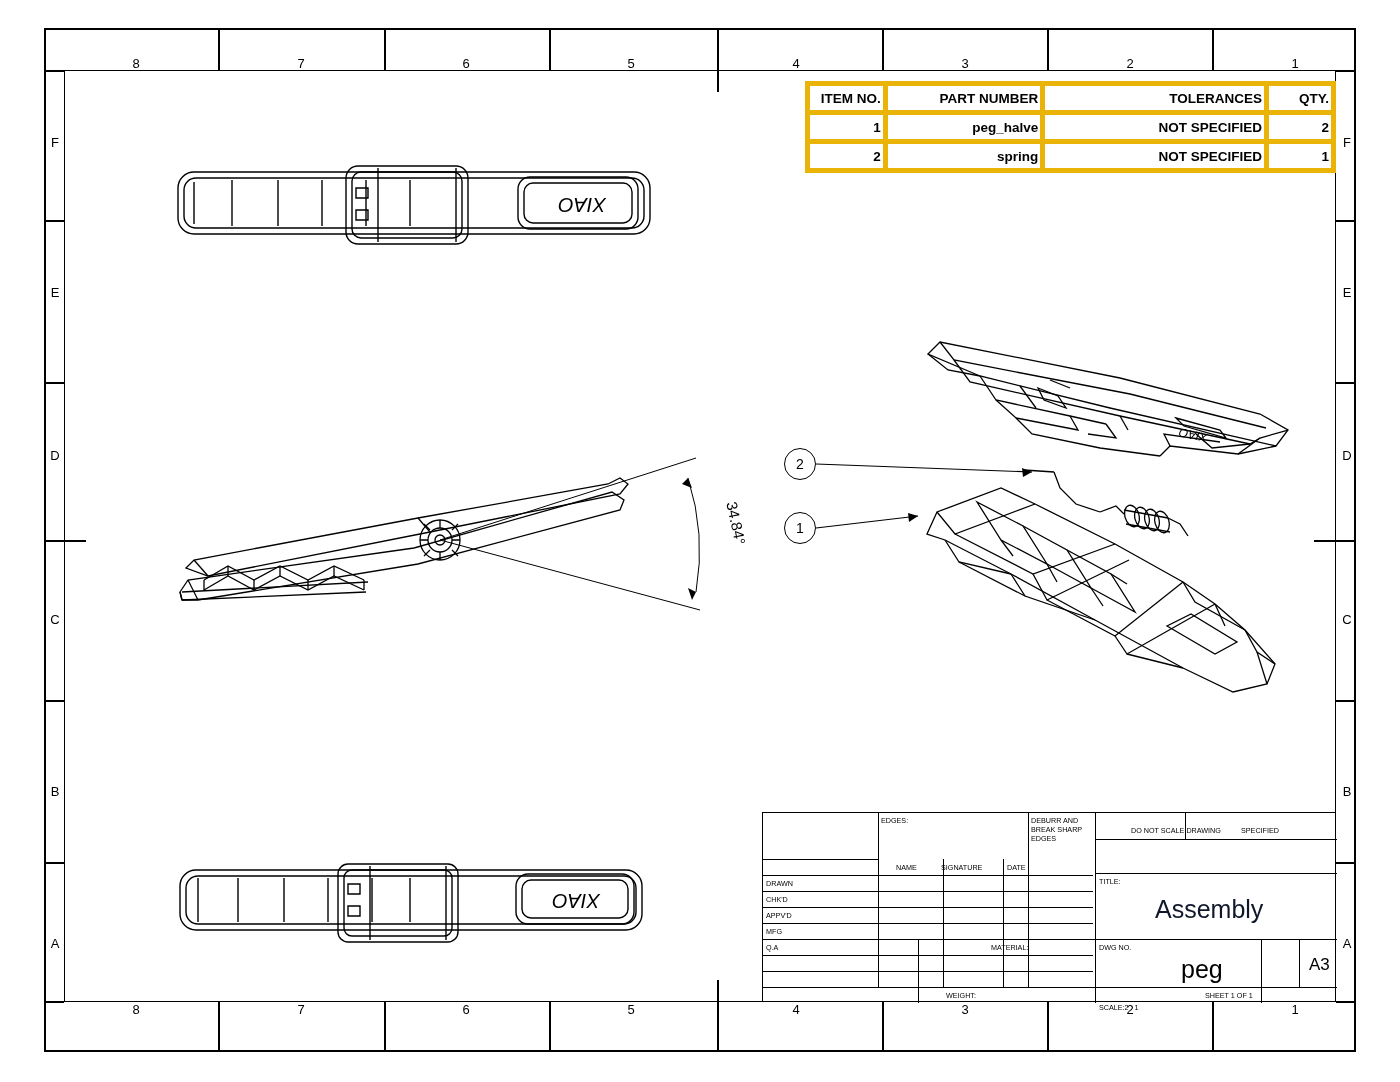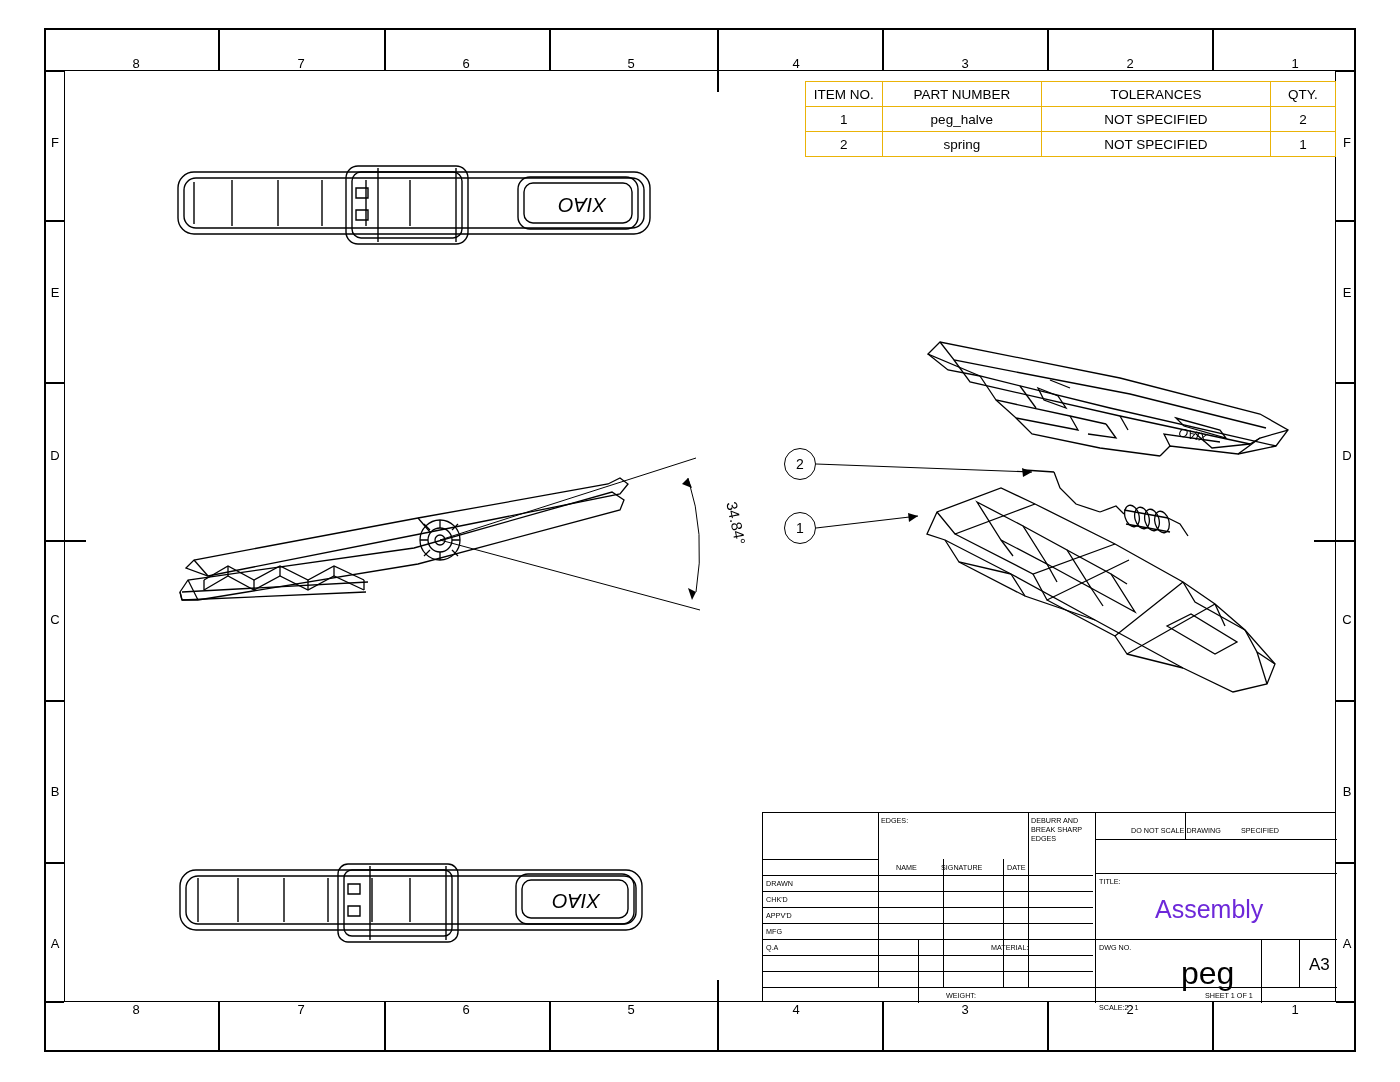--- a/index.html
+++ b/index.html
@@ -56,23 +56,23 @@
   
   .bom {
     position: absolute;
     left: 805px;
     top: 81px;
     width: 531px;
     border-collapse: collapse;
     font-size: 13.5px;
   }
   .bom td, .bom th {
-    border: 1px solid #eab308;
-    text-align: center;
-    font-weight: normal;
+    border: 5px solid #eab308;
+    text-align: right;
+    font-weight: bold;
     padding: 3px 2px;
     height: 18px;
   }
   .bom .c-item { width: 74px; }
   .bom .c-part { width: 160px; }
   .bom .c-desc { width: 232px; }
   .bom .c-qty  { width: 62px; }
 
   
   .titleblock {
@@ -92,25 +92,25 @@
     position: absolute;
     font-size: 7.2px;
     line-height: 1.28;
     color: #000;
     white-space: pre-line;
   }
   .tb-title {
     position: absolute;
     font-size: 25px;
     font-family: "Liberation Sans", sans-serif;
-    color: #6d28d9;
+    color: #0f172a;
   }
   .tb-dwg {
     position: absolute;
-    font-size: 32px;
+    font-size: 25px;
     color: #000;
   }
   .tb-size {
     position: absolute;
     font-size: 17px;
   }
   
   .balloon {
     position: absolute;
     width: 30px; height: 30px;

